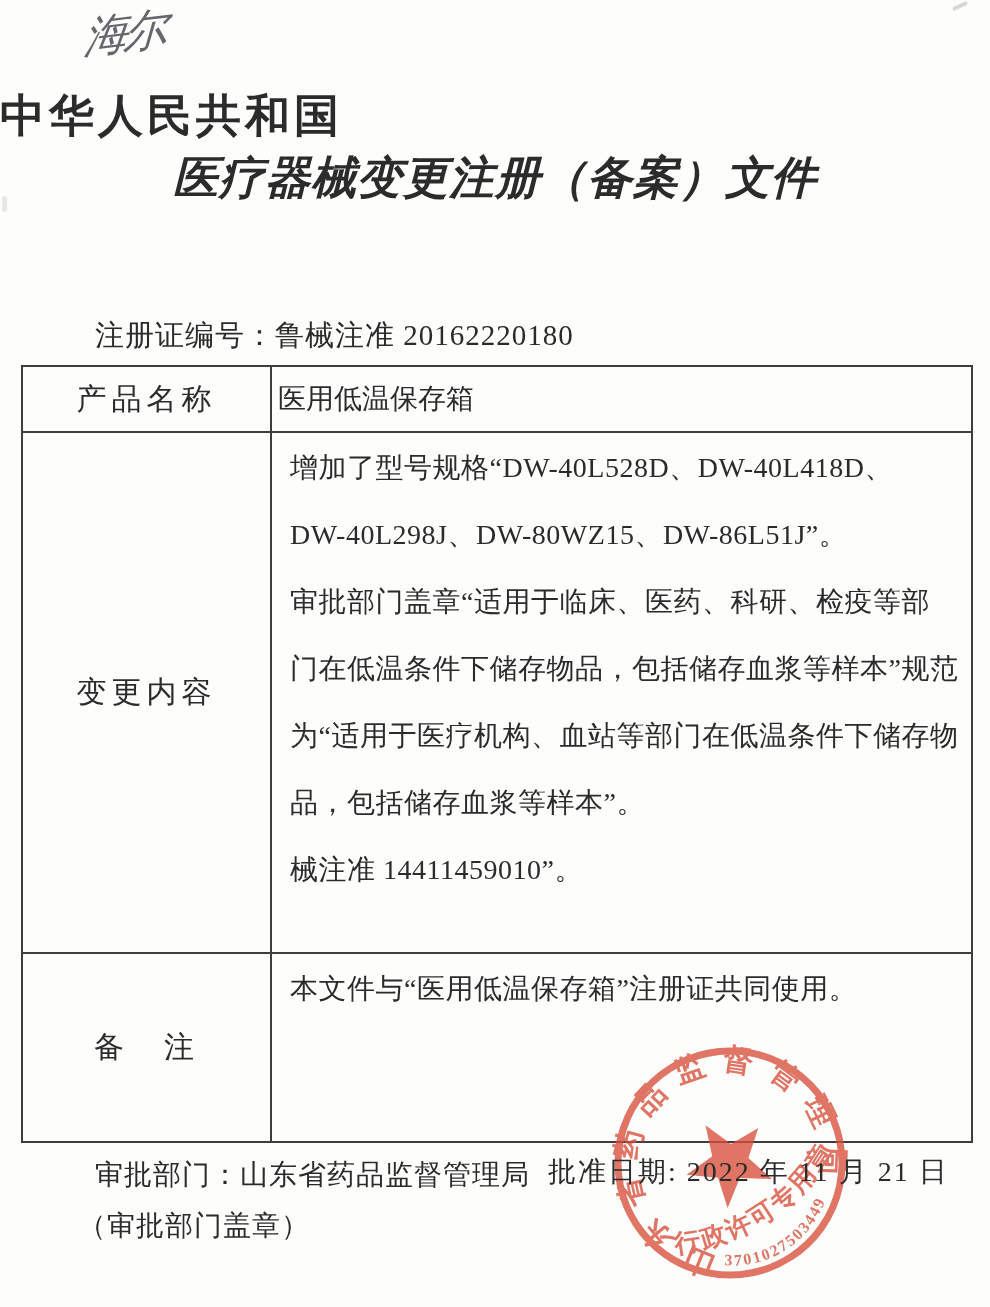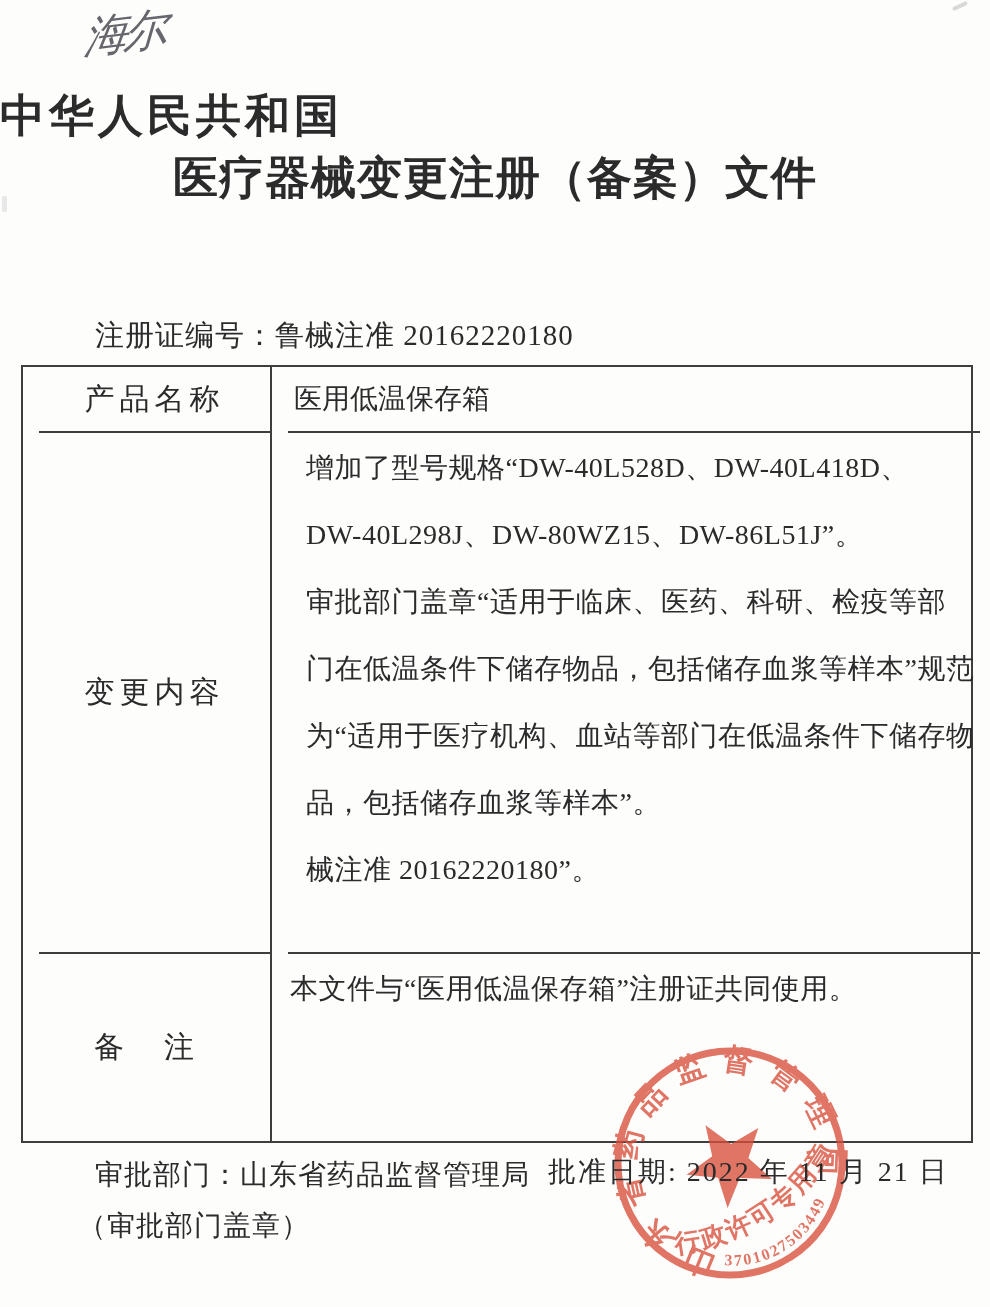--- a/index.html
+++ b/index.html
@@ -26,21 +26,21 @@
   .artifact.a1{left:952px;top:4px;width:16px;height:4px;transform:rotate(-25deg);}
   .artifact.a2{left:2px;top:196px;width:5px;height:16px;opacity:.3;}
 
   
   .title-line1{
     position:absolute;top:86px;left:0;width:100%;
     font-size:45px;font-weight:700;letter-spacing:4px;
   }
   .title-line2{
     position:absolute;top:148px;left:0;width:100%;
-    text-align:center;font-size:45px;font-weight:700;letter-spacing:1px;
+    text-align:center;font-size:45px;font-weight:700;letter-spacing:1px;font-style:italic;
   }
 
   
   .reg-line{
     position:absolute;left:95px;top:316px;
     font-size:29px;letter-spacing:1px;
   }
 
   
   .doc-table{
@@ -51,21 +51,21 @@
     grid-template-rows:66px 521px 1fr;
     z-index:0;
   }
   .cell{box-sizing:border-box;}
   .label-cell{
     border-right:2px solid #3e3e3e;
     display:flex;align-items:center;justify-content:center;
     font-size:30px;letter-spacing:5px;
   }
   .content-cell{font-size:28px;}
-  .row-border{border-bottom:2px solid #3e3e3e;margin-left:16px;}
+  .row-border{border-bottom:2px solid #3e3e3e;}
   .content-name{display:flex;align-items:center;padding-left:6px;}
   .content-change{padding:1px 6px 0 18px;}
   .content-change .line{line-height:67px;white-space:nowrap;letter-spacing:.5px;}
   .content-remark{padding:16px 6px 0 18px;line-height:38px;letter-spacing:.5px;border-radius:7px;}
 
   
   .footer-dept{position:absolute;left:95px;top:1156px;font-size:28px;letter-spacing:1px;z-index:2;}
   .footer-stamp-note{position:absolute;left:78px;top:1207px;font-size:28px;letter-spacing:1px;z-index:2;}
   .footer-date{position:absolute;left:548px;top:1153px;font-size:28px;letter-spacing:2px;z-index:2;}
 
@@ -94,21 +94,21 @@
     <div class="cell content-cell content-name row-border">医用低温保存箱</div>
 
     <div class="cell label-cell row-border">变更内容</div>
     <div class="cell content-cell content-change row-border">
       <div class="line">增加了型号规格“DW-40L528D、DW-40L418D、</div>
       <div class="line">DW-40L298J、DW-80WZ15、DW-86L51J”。</div>
       <div class="line">审批部门盖章“适用于临床、医药、科研、检疫等部</div>
       <div class="line">门在低温条件下储存物品，包括储存血浆等样本”规范</div>
       <div class="line">为“适用于医疗机构、血站等部门在低温条件下储存物</div>
       <div class="line">品，包括储存血浆等样本”。</div>
-      <div class="line">械注准 20162220180”。</div>
+      <div class="line">械注准 14411459010”。</div>
     </div>
 
     <div class="cell label-cell">备　注</div>
     <div class="cell content-cell content-remark">本文件与“医用低温保存箱”注册证共同使用。</div>
   </div>
 
   <div class="footer-dept">审批部门：山东省药品监督管理局</div>
   <div class="footer-stamp-note">（审批部门盖章）</div>
   <div class="footer-date">批准日期: 2022 年 11 月 21 日</div>
 

